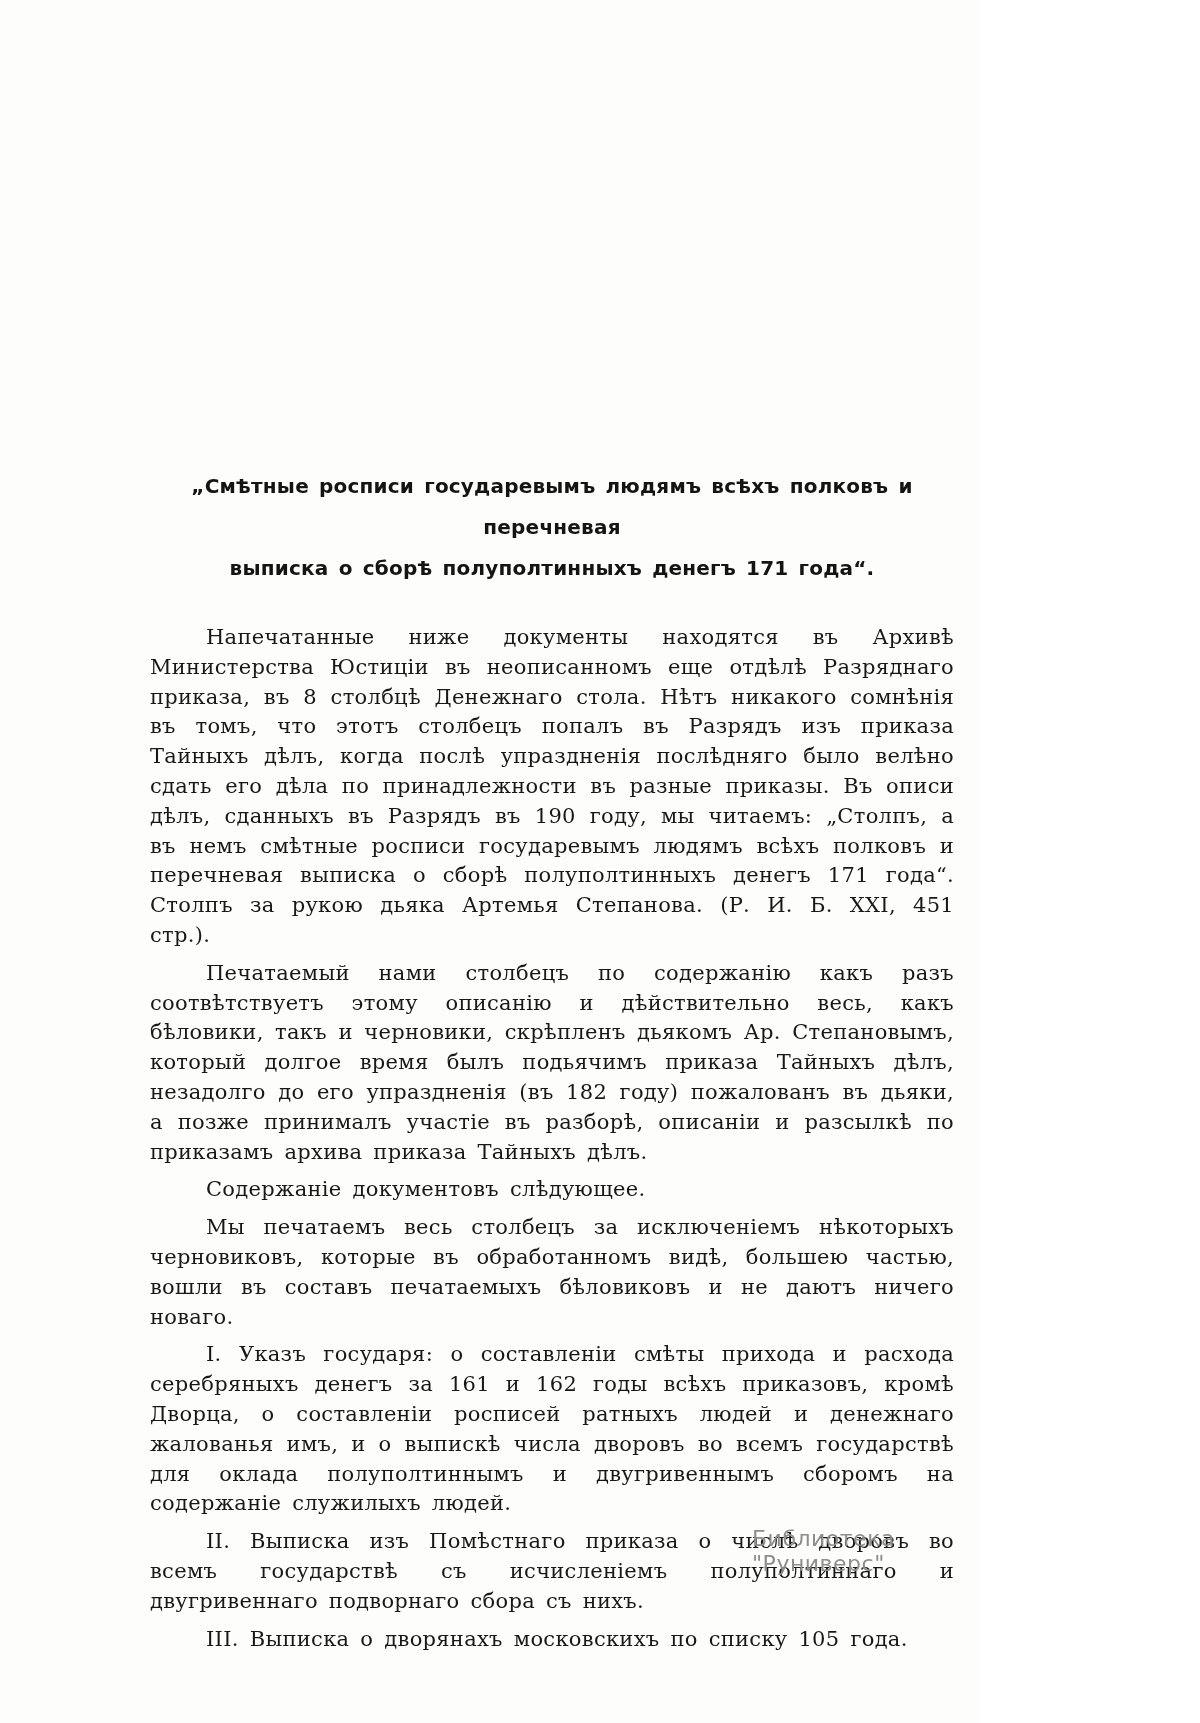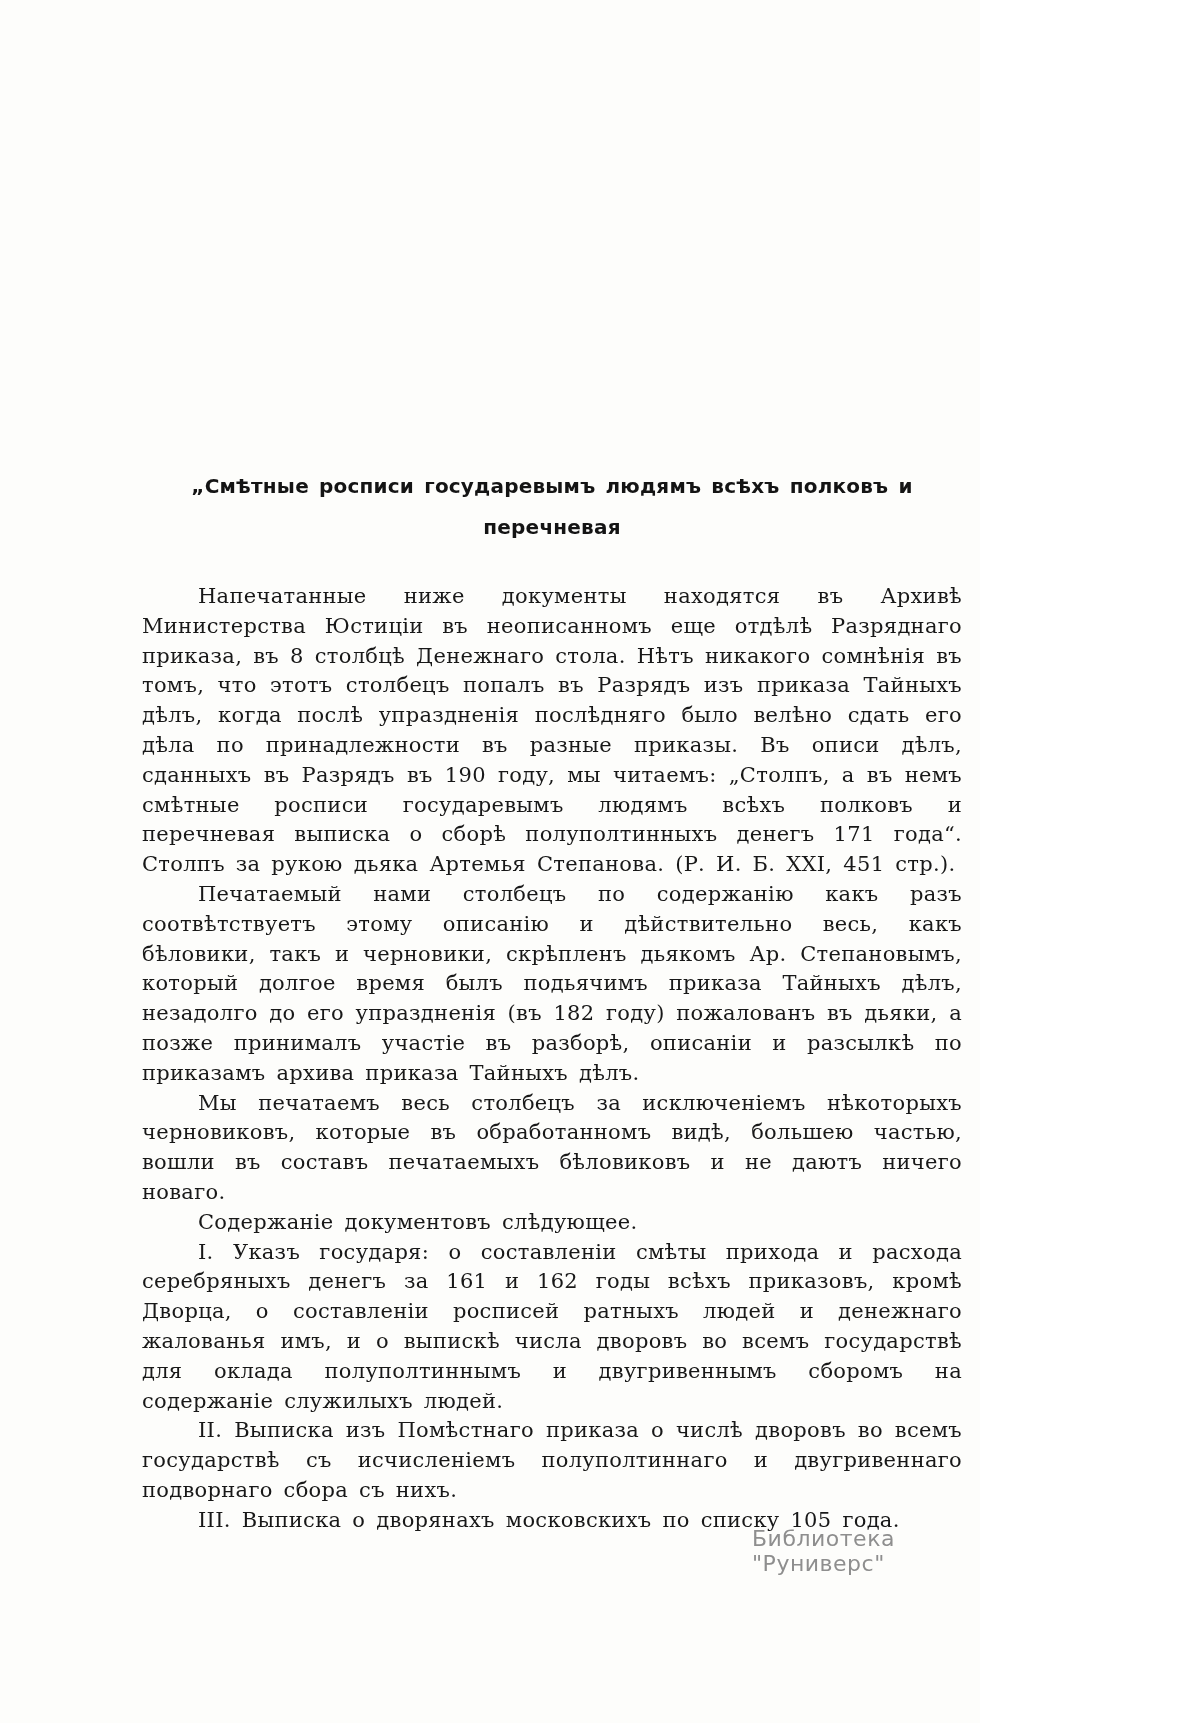--- a/index.html
+++ b/index.html
@@ -29,21 +29,21 @@
     line-height: 41px;
     text-align: center;
     letter-spacing: 0.2px;
     word-spacing: 3px;
     color: #141414;
   }
   .body-text {
     margin-top: 34px;
   }
   .para {
-    margin: 0;
+    margin: 8px;
     font-size: 21px;
     line-height: 29.8px;
     text-align: justify;
     text-indent: 56px;
     letter-spacing: 0.3px;
     word-spacing: 4px;
     color: #181818;
   }
   .watermark {
     position: absolute;
@@ -56,27 +56,28 @@
   }
 </style>
 </head>
 <body>
 
 <div class="page">
   <div class="content">
 
     <div class="title">
       <div>„Смѣтные росписи государевымъ людямъ всѣхъ полковъ и перечневая</div>
+      <div>выписка о сборѣ полуполтинныхъ денегъ 171 года“.</div>
     </div>
 
     <div class="body-text">
       <p class="para">Напечатанные ниже документы находятся въ Архивѣ Министерства Юстиціи въ неописанномъ еще отдѣлѣ Разряднаго приказа, въ 8 столбцѣ Денежнаго стола. Нѣтъ никакого сомнѣнія въ томъ, что этотъ столбецъ попалъ въ Разрядъ изъ приказа Тайныхъ дѣлъ, когда послѣ упраздненія послѣдняго было велѣно сдать его дѣла по принадлежности въ разные приказы. Въ описи дѣлъ, сданныхъ въ Разрядъ въ 190 году, мы читаемъ: „Столпъ, а въ немъ смѣтные росписи государевымъ людямъ всѣхъ полковъ и перечневая выписка о сборѣ полуполтинныхъ денегъ 171 года“. Столпъ за рукою дьяка Артемья Степанова. (Р. И. Б. XXI, 451 стр.).</p>
       <p class="para">Печатаемый нами столбецъ по содержанію какъ разъ соотвѣтствуетъ этому описанію и дѣйствительно весь, какъ бѣловики, такъ и черновики, скрѣпленъ дьякомъ Ар. Степановымъ, который долгое время былъ подьячимъ приказа Тайныхъ дѣлъ, незадолго до его упраздненія (въ 182 году) пожалованъ въ дьяки, а позже принималъ участіе въ разборѣ, описаніи и разсылкѣ по приказамъ архива приказа Тайныхъ дѣлъ.</p>
+      <p class="para">Содержаніе документовъ слѣдующее.</p>
       <p class="para">Мы печатаемъ весь столбецъ за исключеніемъ нѣкоторыхъ черновиковъ, которые въ обработанномъ видѣ, большею частью, вошли въ составъ печатаемыхъ бѣловиковъ и не даютъ ничего новаго.</p>
-      <p class="para">Содержаніе документовъ слѣдующее.</p>
       <p class="para">I. Указъ государя: о составленіи смѣты прихода и расхода серебряныхъ денегъ за 161 и 162 годы всѣхъ приказовъ, кромѣ Дворца, о составленіи росписей ратныхъ людей и денежнаго жалованья имъ, и о выпискѣ числа дворовъ во всемъ государствѣ для оклада полуполтиннымъ и двугривеннымъ сборомъ на содержаніе служилыхъ людей.</p>
       <p class="para">II. Выписка изъ Помѣстнаго приказа о числѣ дворовъ во всемъ государствѣ съ исчисленіемъ полуполтиннаго и двугривеннаго подворнаго сбора съ нихъ.</p>
       <p class="para">III. Выписка о дворянахъ московскихъ по списку 105 года.</p>
     </div>
 
   </div>
 
   <div class="watermark">Библиотека "Руниверс"</div>
 </div>
 

